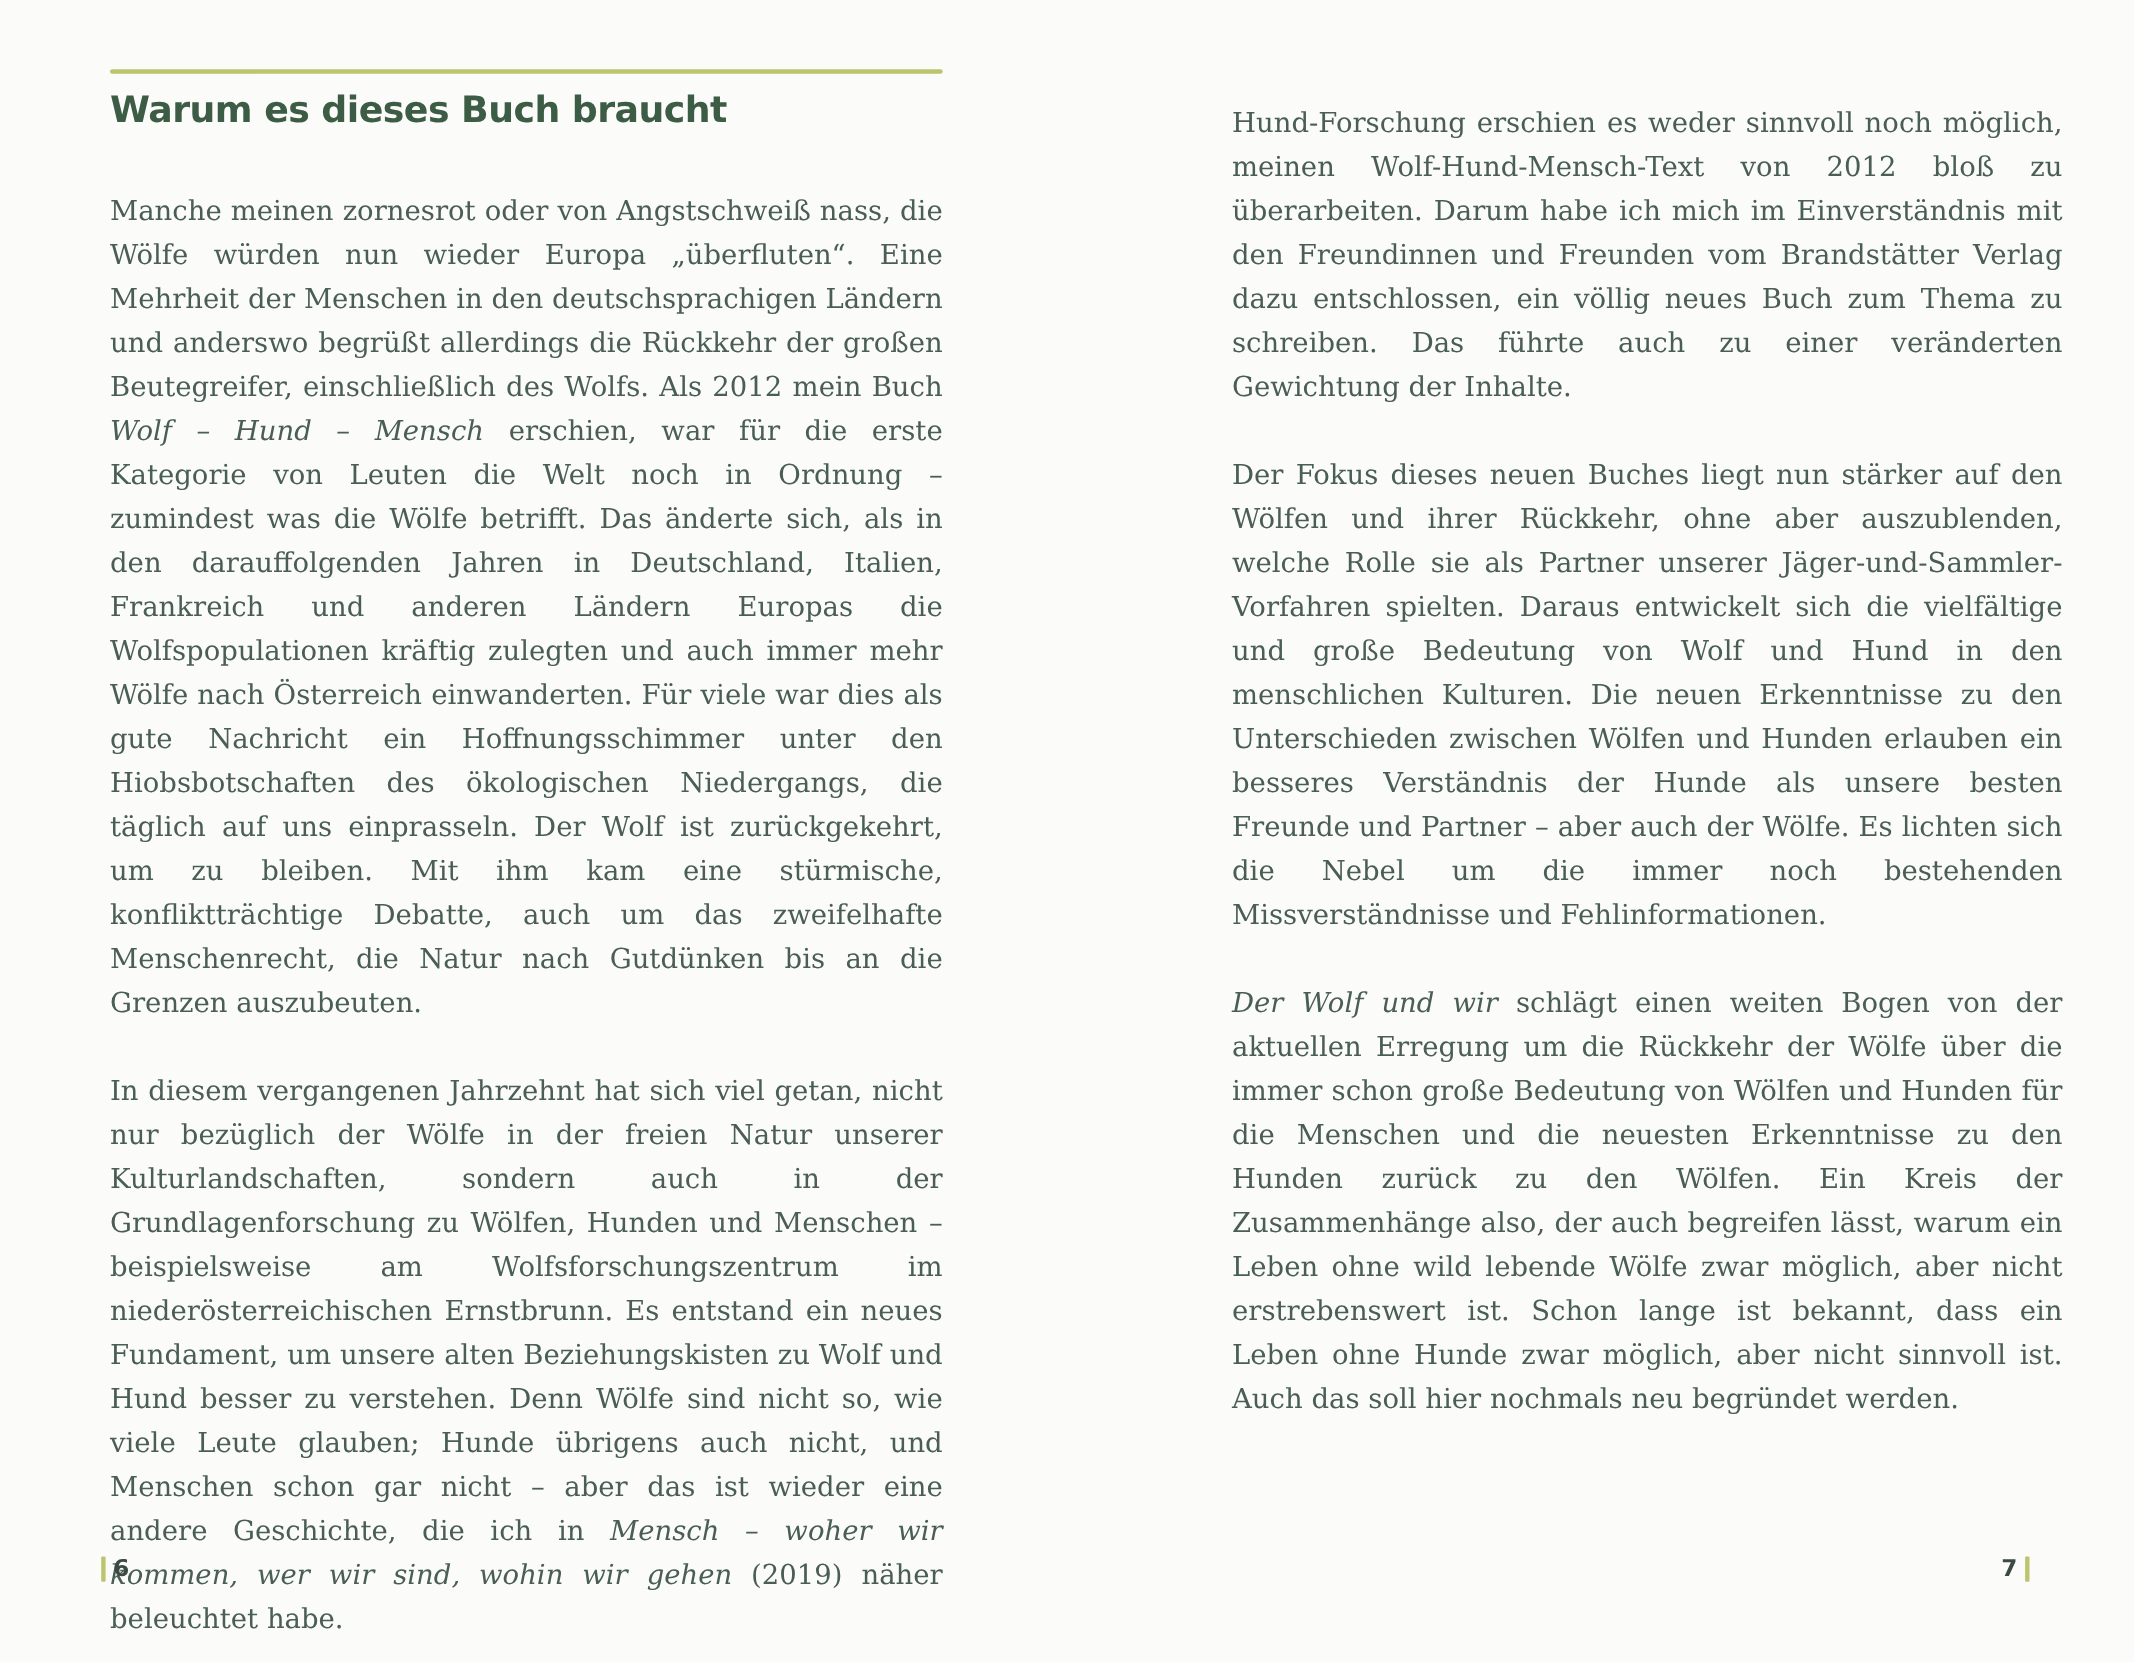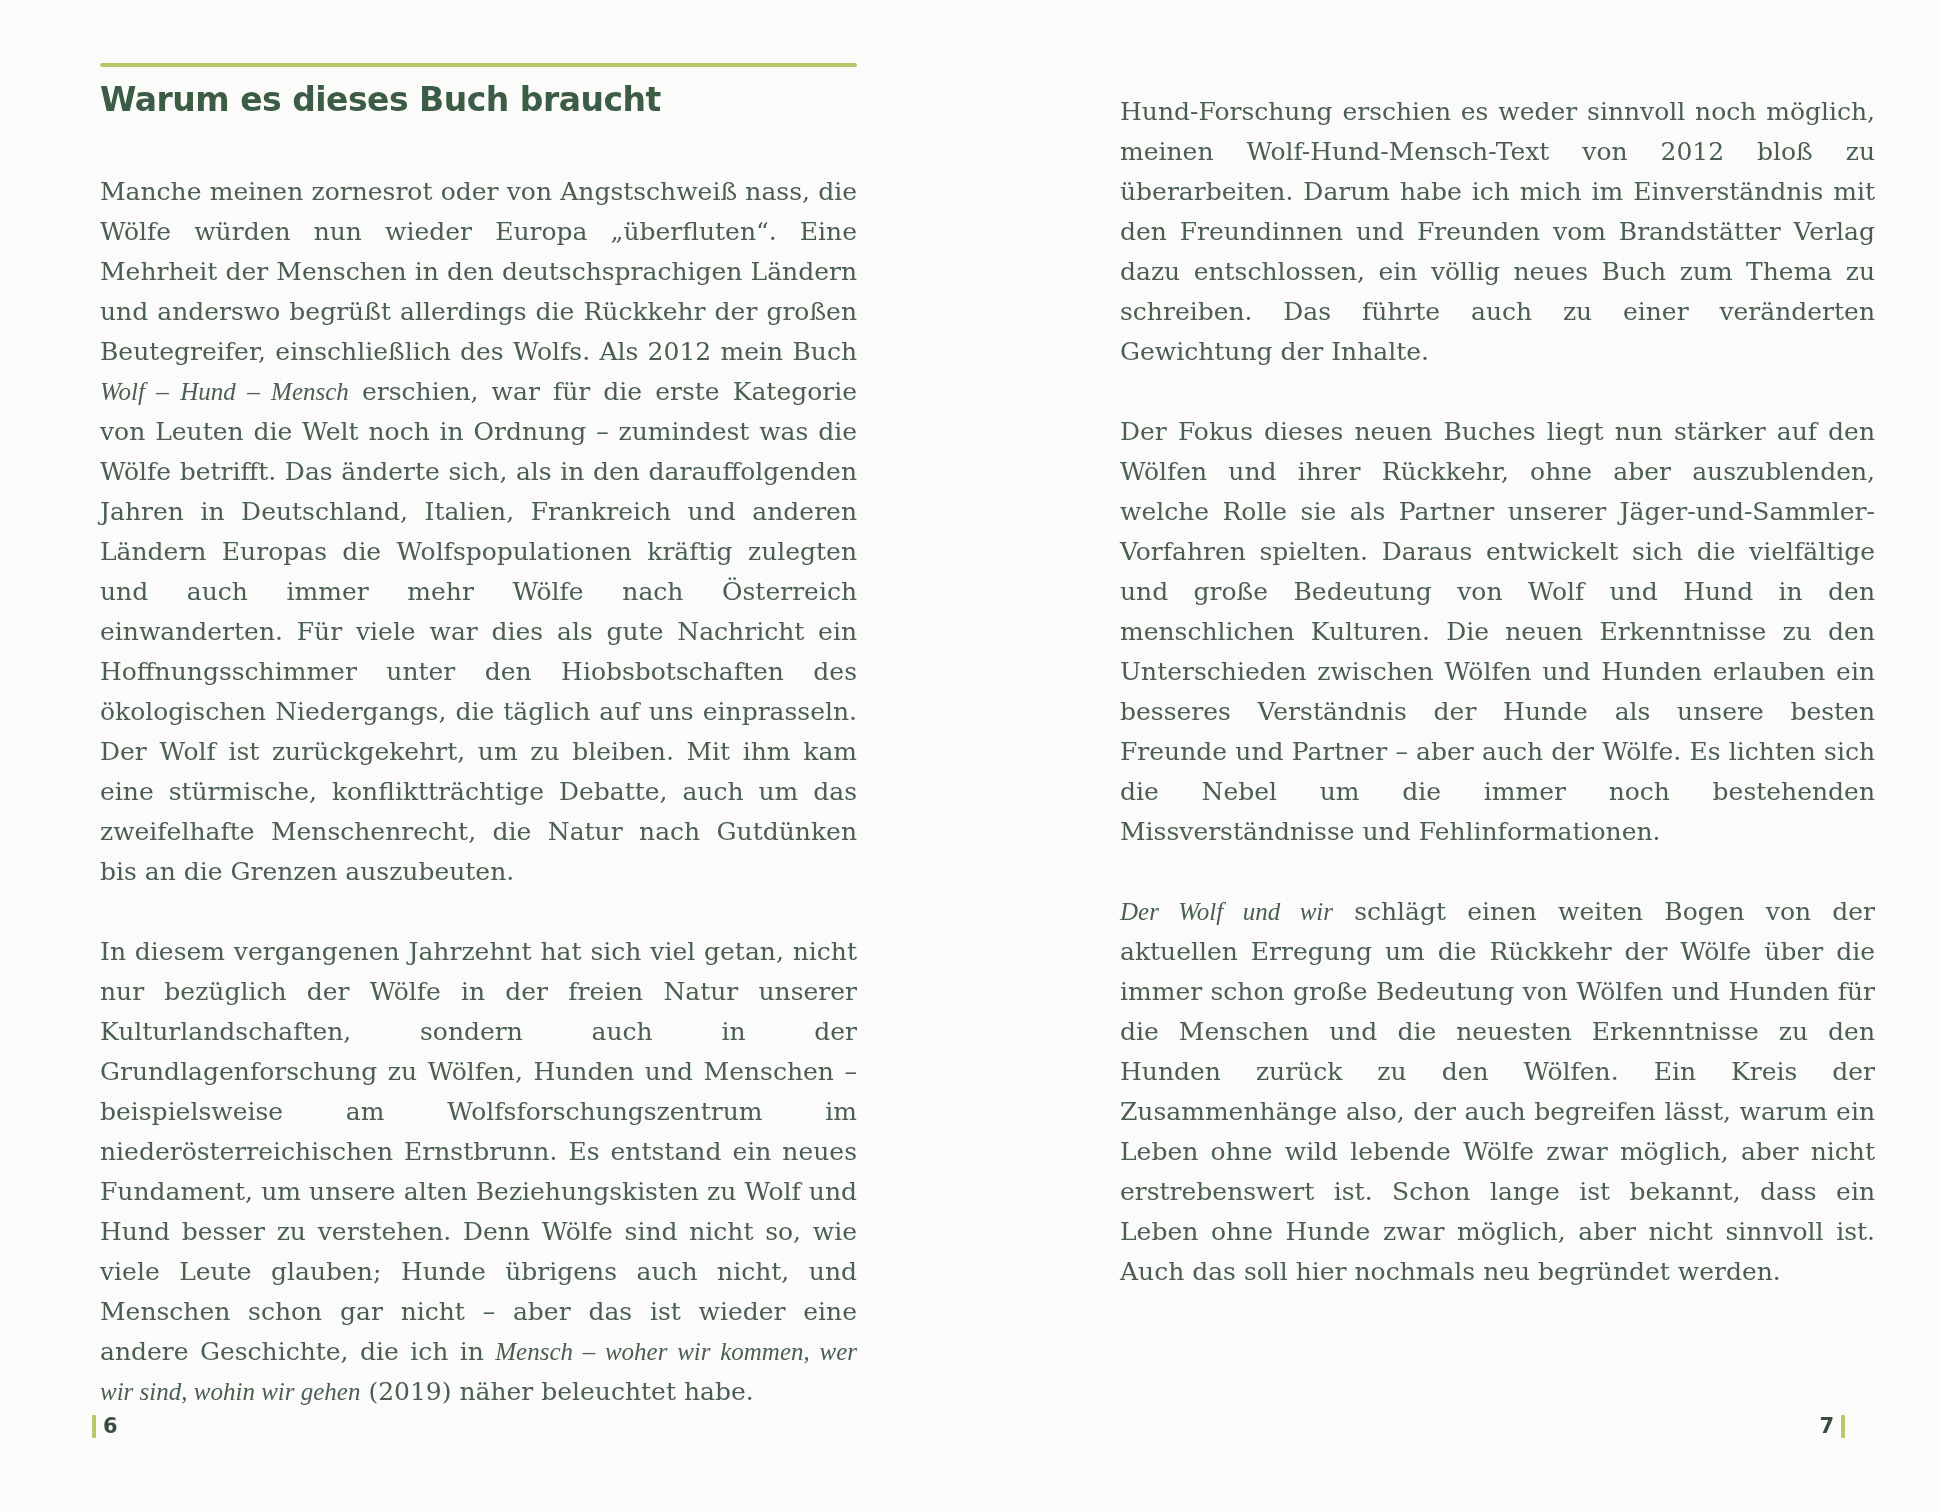--- a/index.html
+++ b/index.html
@@ -58,21 +58,21 @@
   
   .body-block p {
     margin: 0 0 40px 0;
     font-size: 25px;
     line-height: 40px;
     text-align: justify;
     text-justify: inter-word;
     hyphens: manual;
   }
   .body-block p:last-child { margin-bottom: 0; }
-  .it { font-style: italic; font-family: Liberation Serif, serif; }
+  .it { font-style: italic; }
   
   .folio {
     position: absolute;
     top: 1414px;
     display: flex;
     align-items: center;
     gap: 7px;
     font-family: "DejaVu Sans", "Liberation Sans", sans-serif;
     font-weight: bold;
     font-size: 21px;

